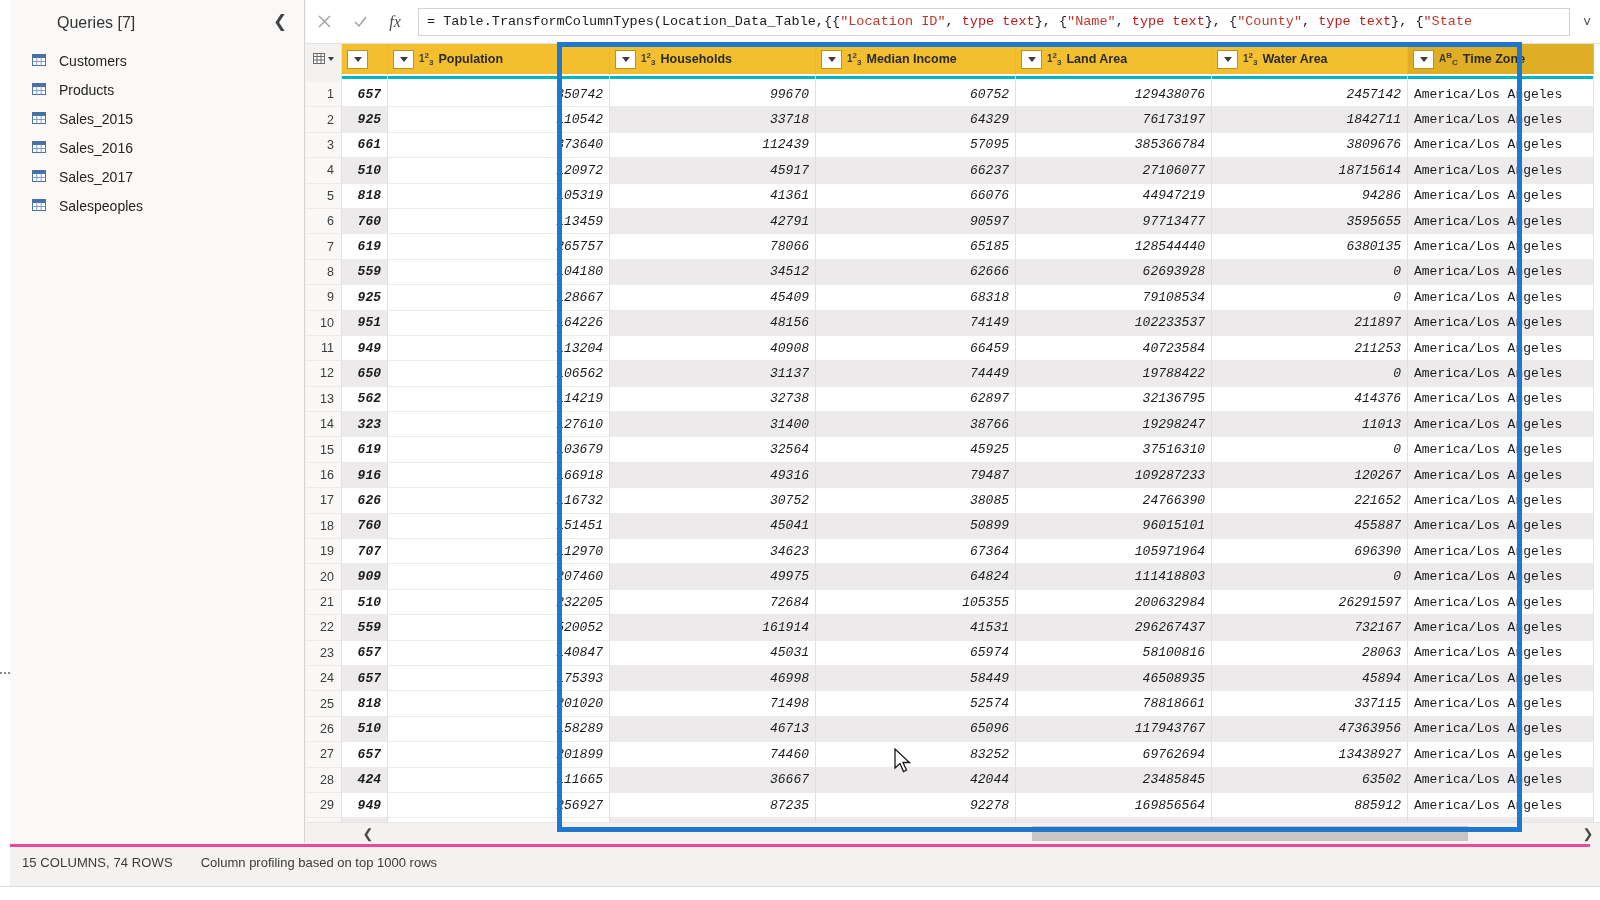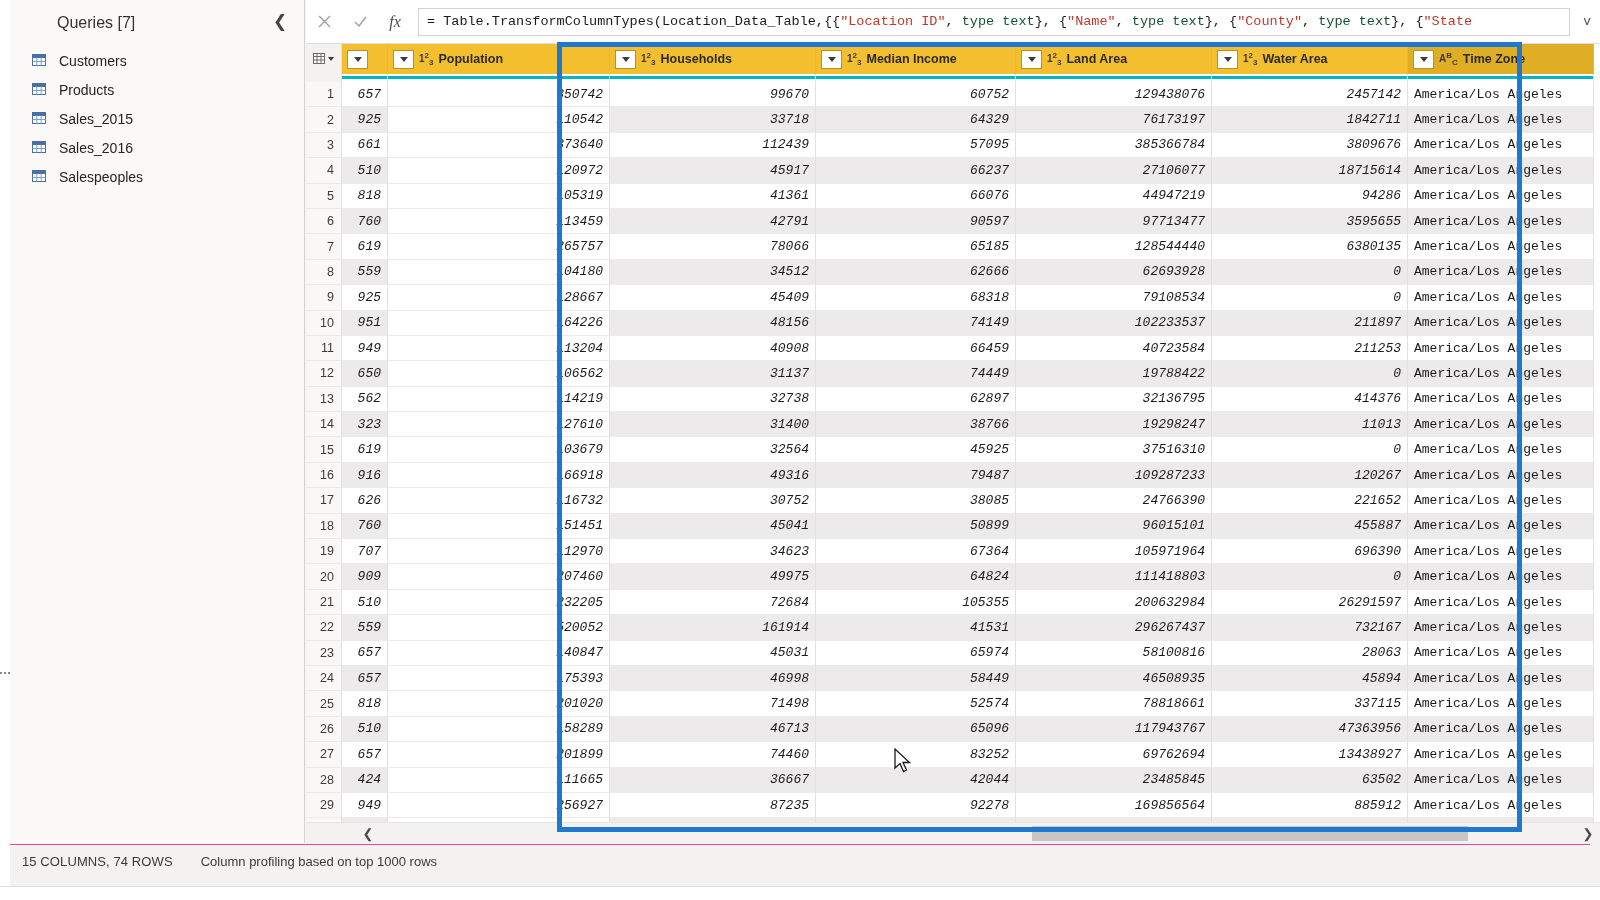--- a/index.html
+++ b/index.html
@@ -63,21 +63,21 @@
   }
   #fb-input{
     flex:1;height:28px;border:1px solid #d4d2d0;background:#fff;
     margin-left:6px;margin-right:4px;display:flex;align-items:center;
     overflow:hidden;box-sizing:border-box;padding-left:8px;
     font-family:"Liberation Mono", monospace;font-size:13.5px;white-space:nowrap;
   }
   #fb-input .tk{white-space:pre;}
   .tk-plain{color:#1b1b1b;}
   .tk-str{color:#c0392b;}
-  .tk-kw{color:#14532d;}
+  .tk-kw{color:#b91c1c;}
   #fb-expand{
     width:26px;height:44px;display:flex;align-items:center;justify-content:center;
     color:#444;font-size:14px;cursor:pointer;
   }
 
   
   #grid-wrap{
     position:absolute;left:306px;top:44px;width:1294px;height:799px;
     background:#ffffff;overflow:hidden;
   }
@@ -129,21 +129,21 @@
     box-sizing:border-box;border-right:1px solid #e3e1df;border-bottom:1px solid #edebe9;
     display:flex;align-items:center;
     font-family:"Liberation Mono", monospace;font-style:italic;
     font-size:13px;color:#1b1b1b;background:#ffffff;
     padding:0 6px;overflow:hidden;white-space:nowrap;
   }
   .dcell.num{justify-content:flex-end;}
   .dcell.txt{justify-content:flex-start;font-style:normal;}
 
   
-  .c-id    {width:46px;}
+  .c-id    {width:46px;font-weight:bold;}
   .c-pop   {width:222px;}
   .c-hh    {width:206px;}
   .c-mi    {width:200px;}
   .c-la    {width:196px;}
   .c-wa    {width:196px;}
   .c-tz    {width:186px;}
 
   
   .drow.ghost .dcell{color:#bdbdbd;}
   .drow.ghost{height:24px;}
@@ -160,21 +160,21 @@
   #hscroll .arrow.left{left:52px;}
   #hscroll .arrow.right{right:2px;}
   #hthumb{
     position:absolute;left:726px;top:3px;width:436px;height:15px;
     background:#c8c6c4;cursor:pointer;
   }
 
   
   #status-bar{
     position:absolute;left:10px;top:844px;width:1580px;height:34px;
-    background:#f3f2f1;border-top:1px solid #ec4899;box-sizing:border-box;
+    background:#f3f2f1;border-top:3px solid #ec4899;box-sizing:border-box;
     display:flex;align-items:center;padding-left:12px;gap:28px;
   }
   #status-bar span{font-size:13px;color:#3b3a39;}
   #status-cols{letter-spacing:.1px;}
 
   
   #bottom-edge{
     position:absolute;left:0;top:886px;width:1600px;height:14px;background:#ffffff;
     border-top:1px solid #dcdcdc;
   }
@@ -242,20 +242,32 @@
           <span class="tbl-ico">
             <svg width="15" height="13" viewBox="0 0 15 13">
               <rect x="0.5" y="0.5" width="13" height="11" fill="#ffffff" stroke="#4a6fa5"></rect>
               <rect x="0.5" y="0.5" width="13" height="3" fill="#4a6fa5" stroke="#4a6fa5"></rect>
               <line x1="0.5" y1="7.5" x2="13.5" y2="7.5" stroke="#7e9ec9"></line>
               <line x1="4.8" y1="3.5" x2="4.8" y2="11.5" stroke="#7e9ec9"></line>
               <line x1="9.2" y1="3.5" x2="9.2" y2="11.5" stroke="#7e9ec9"></line>
             </svg>
           </span>
           <span class="qlabel">Sales_2016</span>
+        </div>
+        <div class="qitem">
+          <span class="tbl-ico">
+            <svg width="15" height="13" viewBox="0 0 15 13">
+              <rect x="0.5" y="0.5" width="13" height="11" fill="#ffffff" stroke="#4a6fa5"></rect>
+              <rect x="0.5" y="0.5" width="13" height="3" fill="#4a6fa5" stroke="#4a6fa5"></rect>
+              <line x1="0.5" y1="7.5" x2="13.5" y2="7.5" stroke="#7e9ec9"></line>
+              <line x1="4.8" y1="3.5" x2="4.8" y2="11.5" stroke="#7e9ec9"></line>
+              <line x1="9.2" y1="3.5" x2="9.2" y2="11.5" stroke="#7e9ec9"></line>
+            </svg>
+          </span>
+          <span class="qlabel">Sales_2017</span>
         </div>
         <div class="qitem">
           <span class="tbl-ico">
             <svg width="15" height="13" viewBox="0 0 15 13">
               <rect x="0.5" y="0.5" width="13" height="11" fill="#ffffff" stroke="#4a6fa5"></rect>
               <rect x="0.5" y="0.5" width="13" height="3" fill="#4a6fa5" stroke="#4a6fa5"></rect>
               <line x1="0.5" y1="7.5" x2="13.5" y2="7.5" stroke="#7e9ec9"></line>
               <line x1="4.8" y1="3.5" x2="4.8" y2="11.5" stroke="#7e9ec9"></line>
               <line x1="9.2" y1="3.5" x2="9.2" y2="11.5" stroke="#7e9ec9"></line>
             </svg>

